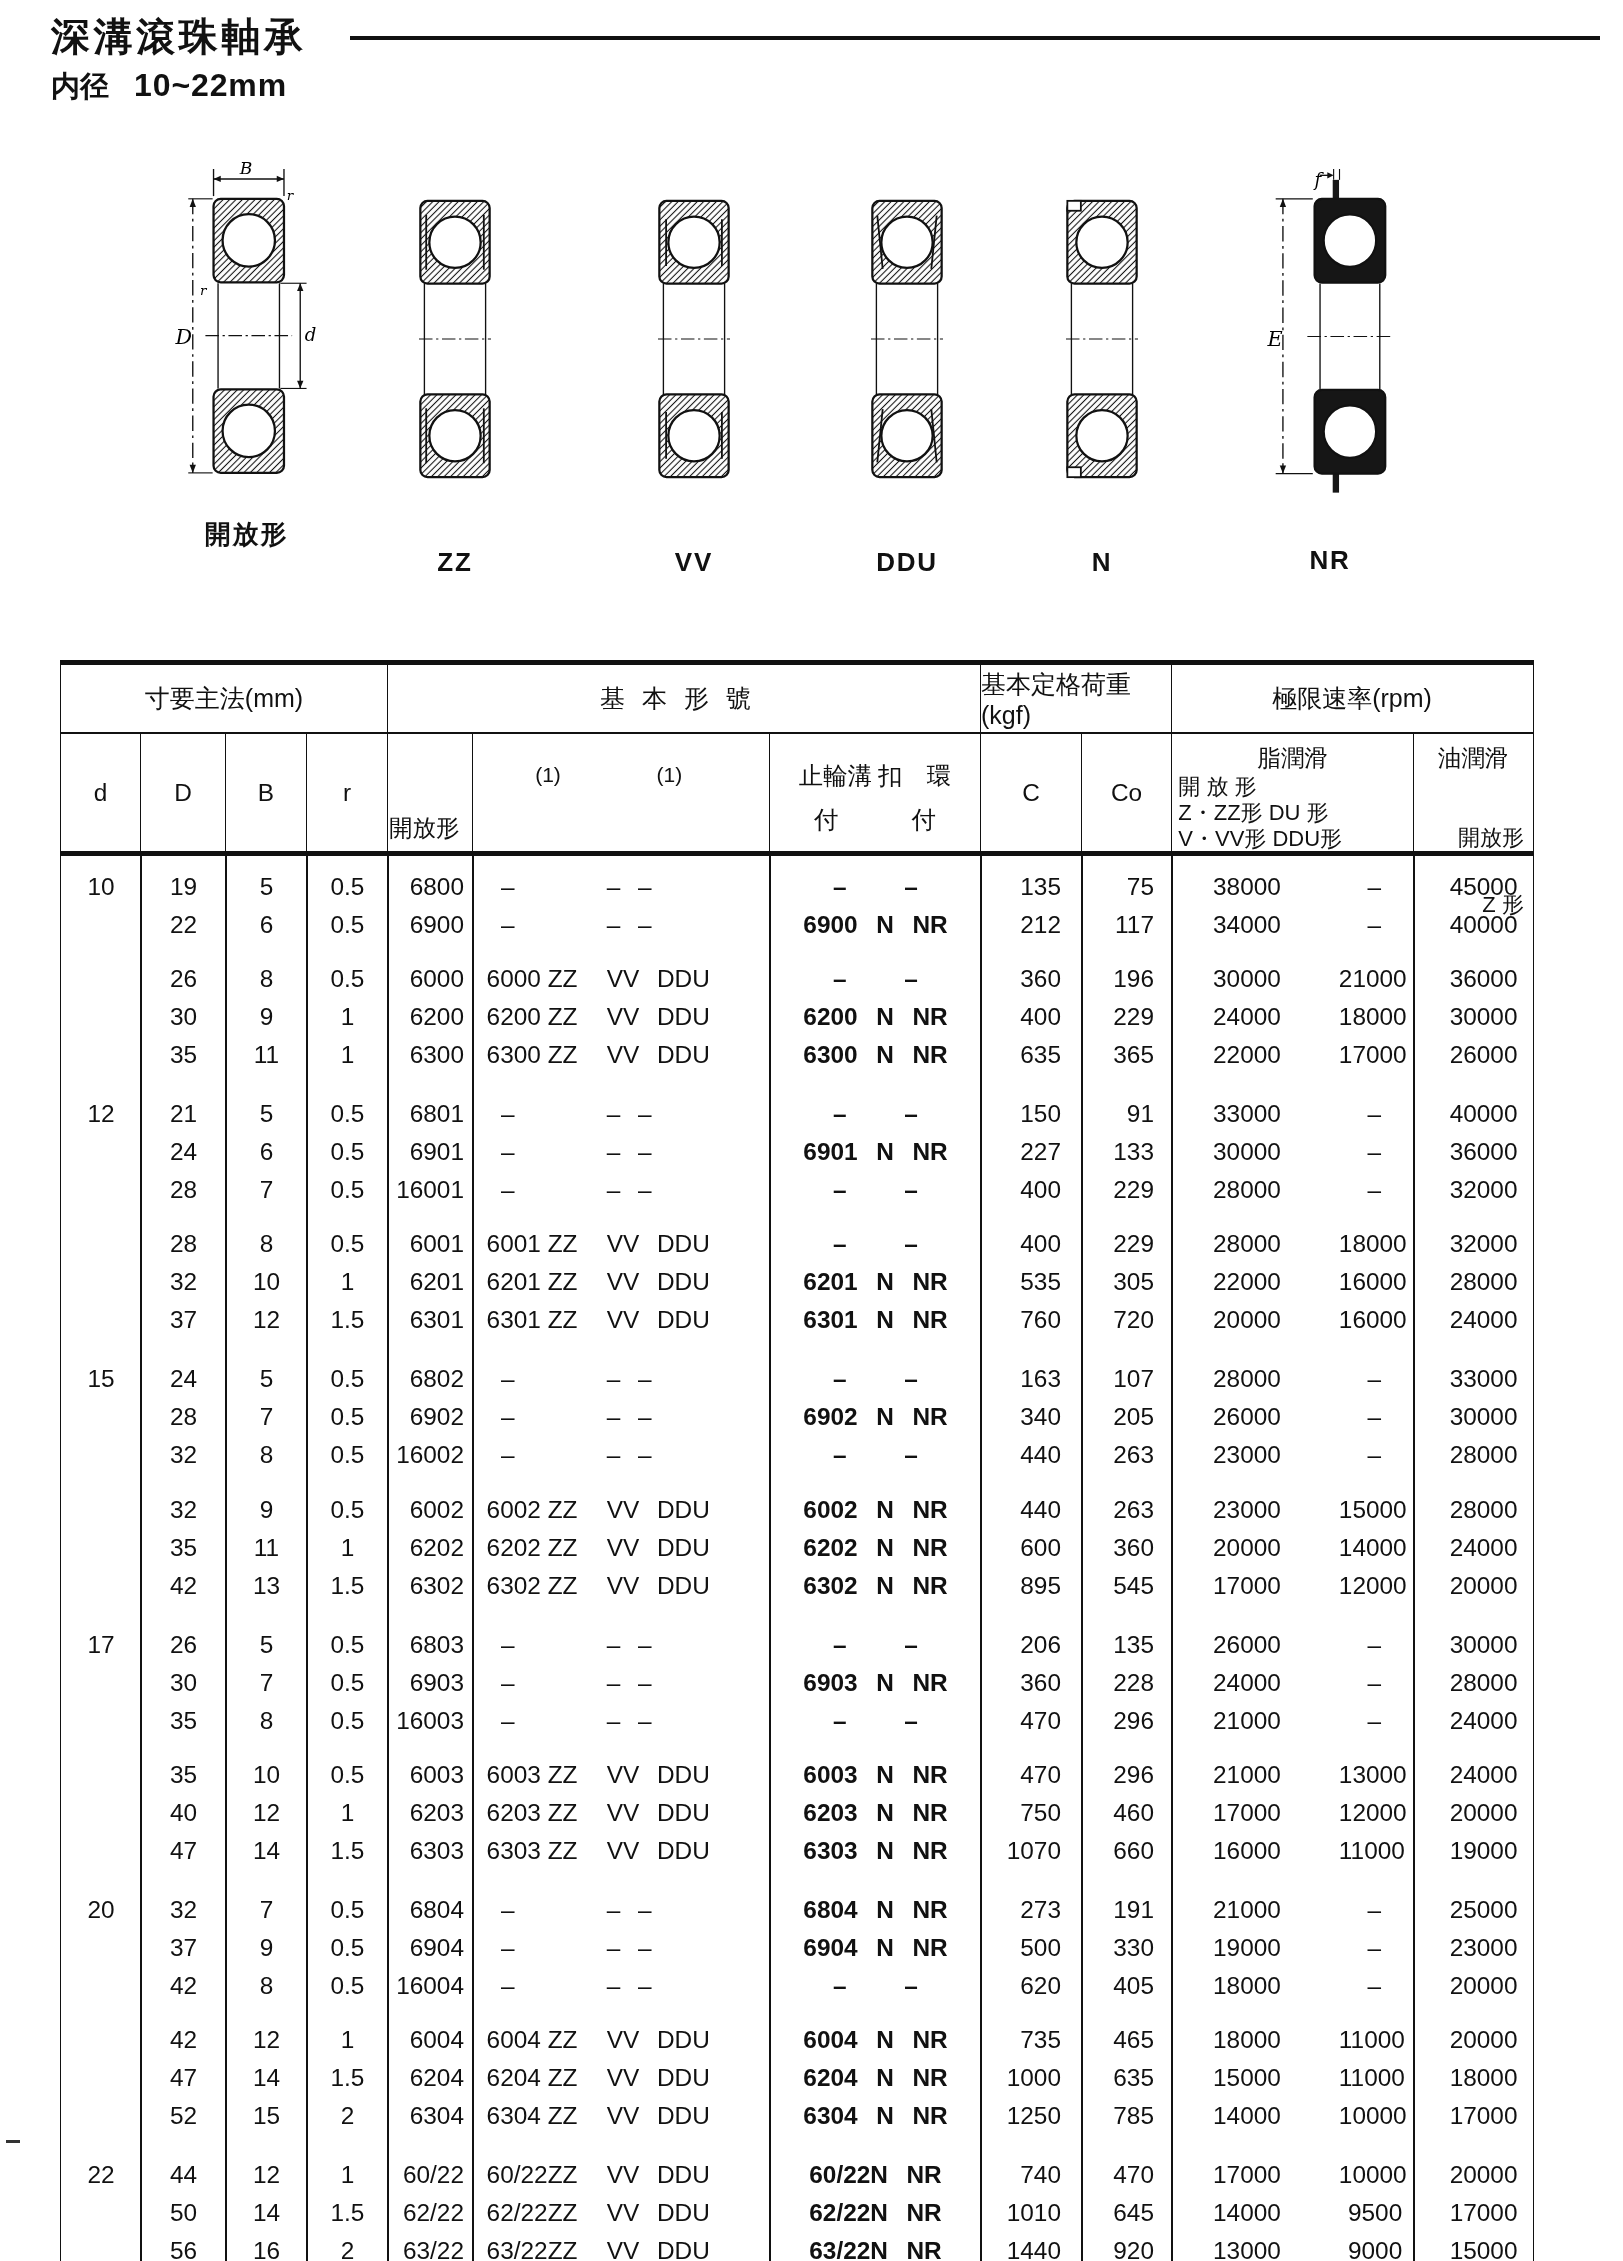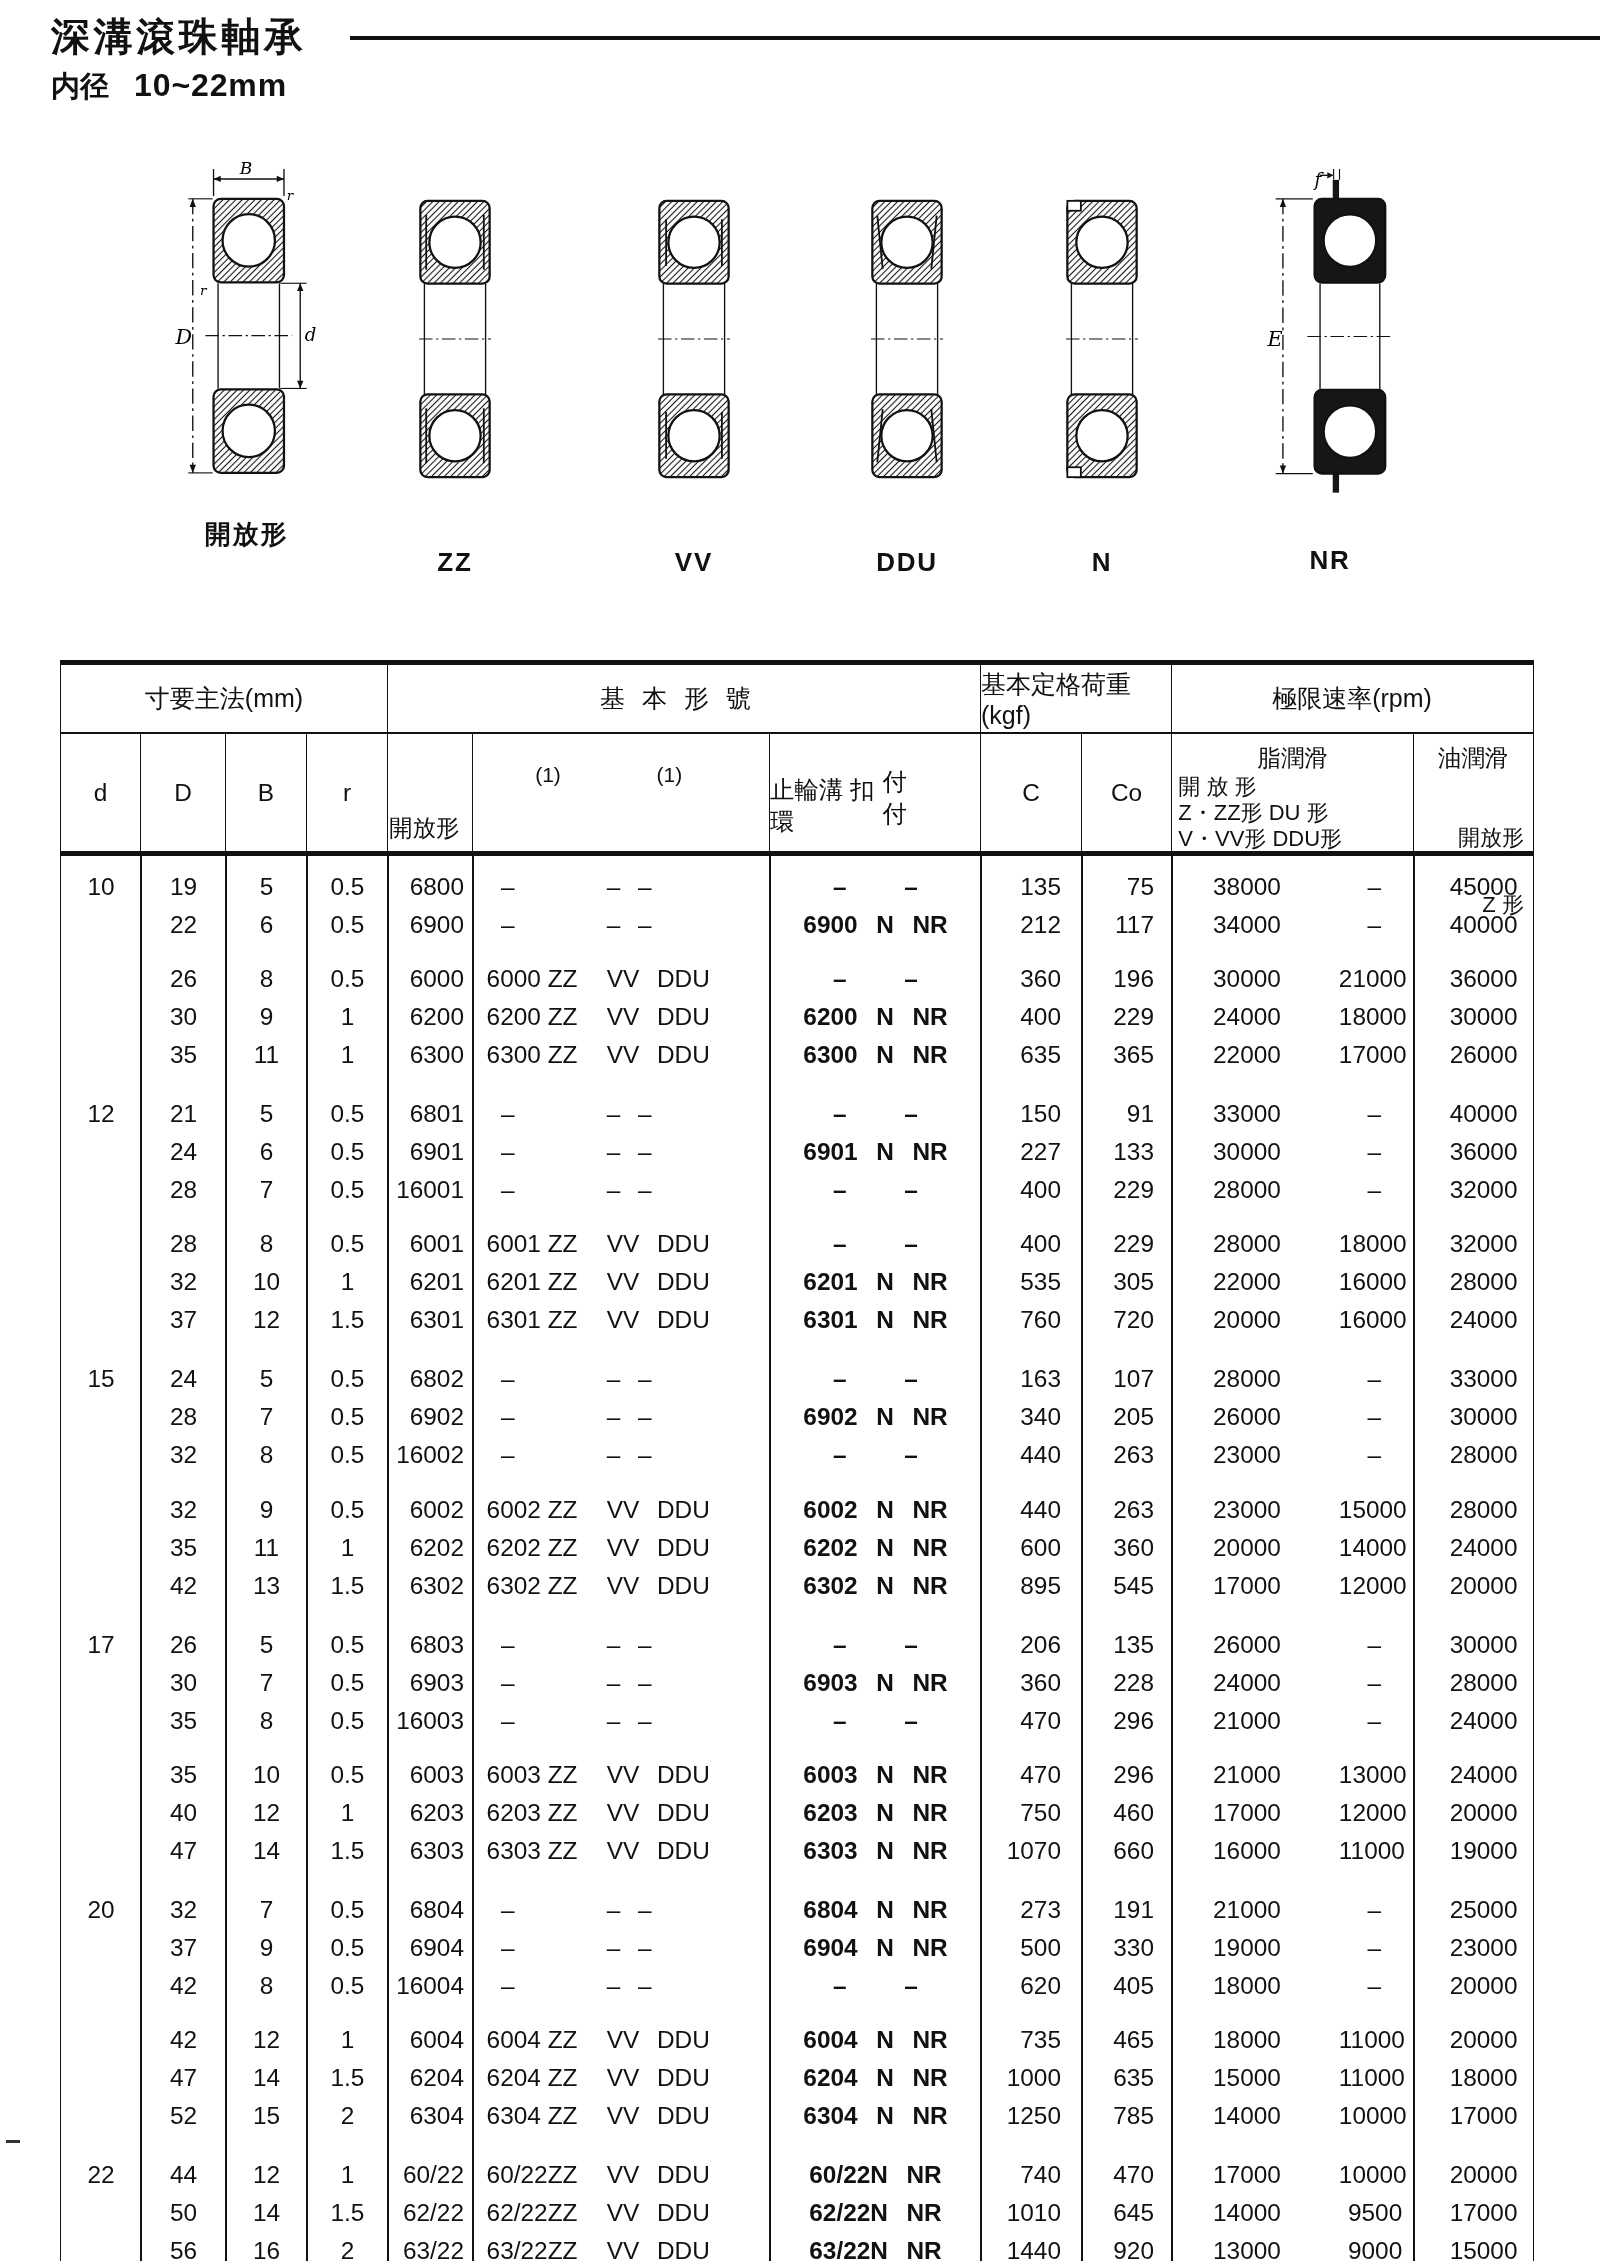--- a/index.html
+++ b/index.html
@@ -30,21 +30,21 @@
   .g2w{width:593px;border-right:1.8px solid #111;letter-spacing:17px;}
   .g3w{width:191px;border-right:1.8px solid #111;font-size:22.6px;}
   .g4w{width:360px;}
   .band2{display:flex;height:117px;border-bottom:5.4px solid #111;}
   .band2>div{box-sizing:border-box;border-right:1.8px solid #111;position:relative;}
   .band2>div:last-child{border-right:none;}
   .hcell{display:flex;align-items:center;justify-content:center;font-size:24.4px;}
   .hopen{display:flex;align-items:flex-end;justify-content:flex-start;
          padding:0 0 7.2px 0.9px;font-size:23.5px;}
   .hnote{position:absolute;font-size:21px;top:29px;}
-  .hring{display:flex;flex-direction:row;align-items:center;font-size:24.4px;}
+  .hring{display:flex;flex-direction:column;align-items:center;font-size:24.4px;font-family:Liberation Serif, serif;}
   .hring .l1{margin-top:26px;}
   .hring .l2{margin-top:11.8px;}
   .hlube{display:flex;flex-direction:column;font-size:22px;}
   .hlube .ttl{text-align:center;padding-top:8.1px;font-size:23.5px;}
   .hlube .ln{text-align:left;padding-left:6.3px;line-height:26px;white-space:nowrap;}
   .hoil{display:flex;flex-direction:column;font-size:22px;gap:36px;}
   .hoil .ttl{text-align:center;padding-top:8.1px;font-size:23.5px;}
   .hoil .ln{text-align:right;padding-right:8.1px;line-height:26px;margin-top:5.4px;}
   .hoil .ln.first{margin-top:14.5px;}
 

